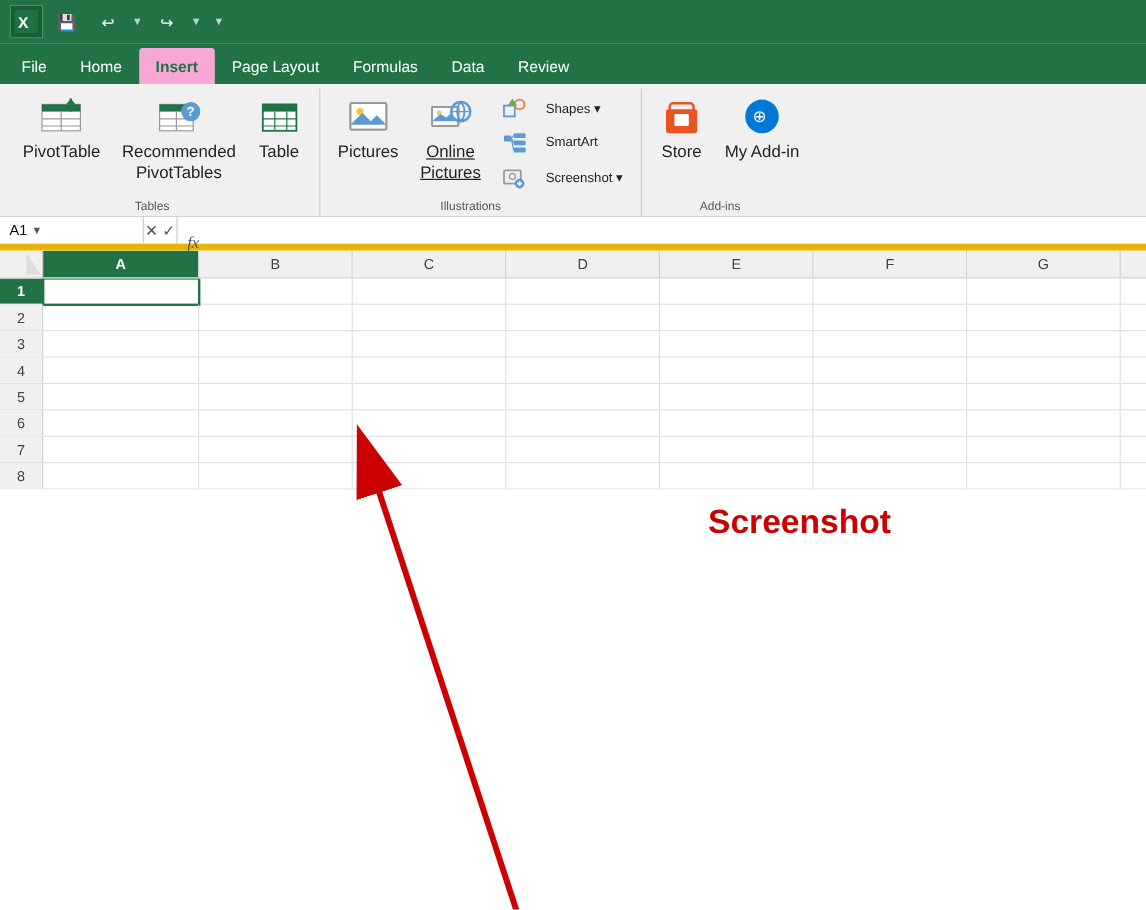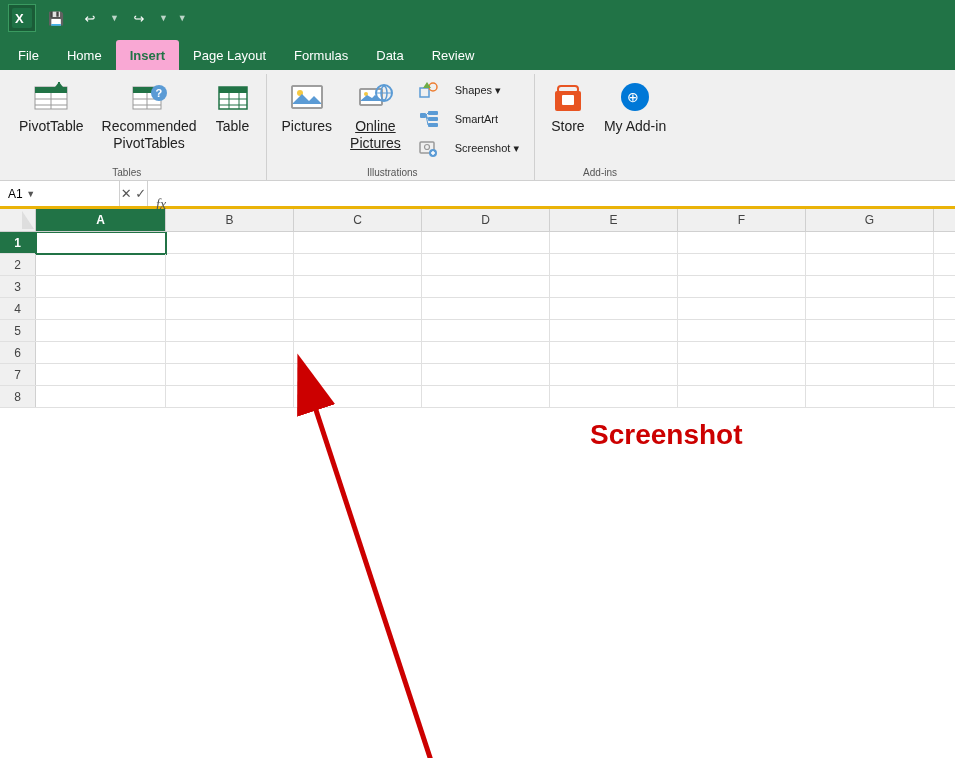--- a/index.html
+++ b/index.html
@@ -140,21 +140,21 @@
       flex-direction: column;
       gap: 1px;
       justify-content: center;
     }
 
     
     .formula-bar {
       display: flex;
       align-items: center;
       background: #fff;
-      border-bottom: 3px solid #eab308;
+      border-bottom: 6px solid #eab308;
       height: 28px;
       padding: 0;
     }
     .name-box {
       width: 120px;
       border-right: 1px solid #d0d0d0;
       height: 100%;
       display: flex; align-items: center;
       padding: 0 8px;
       font-size: 12px;

